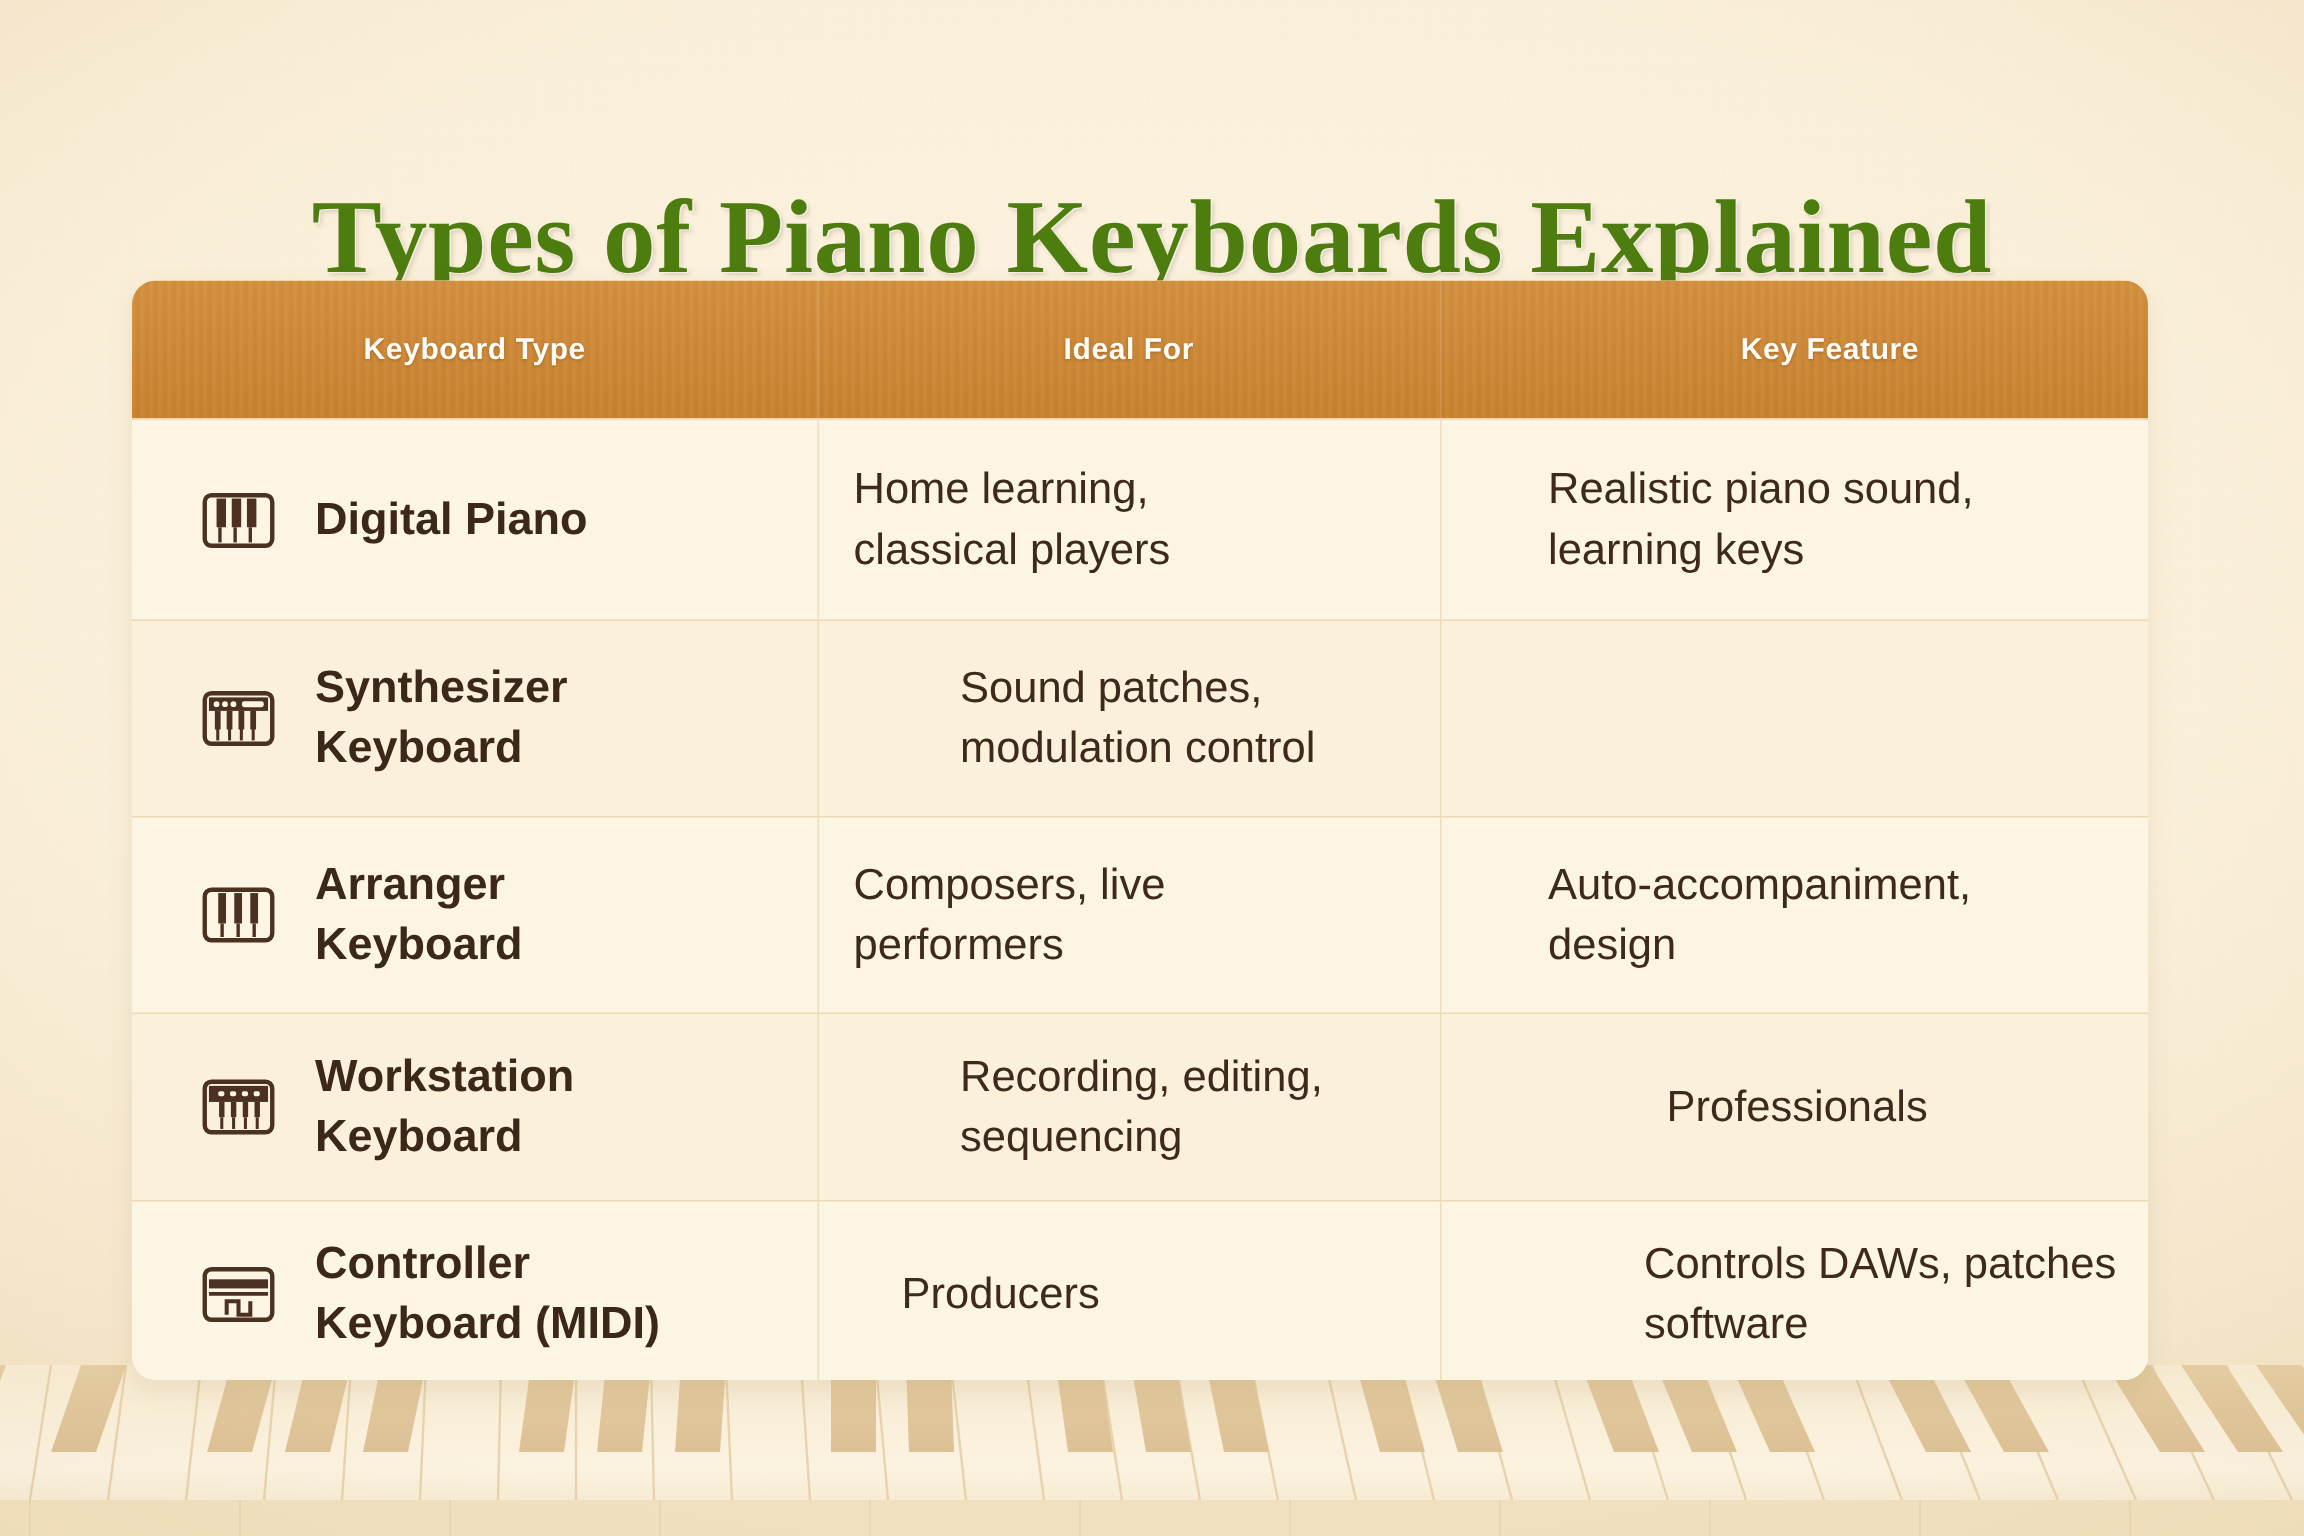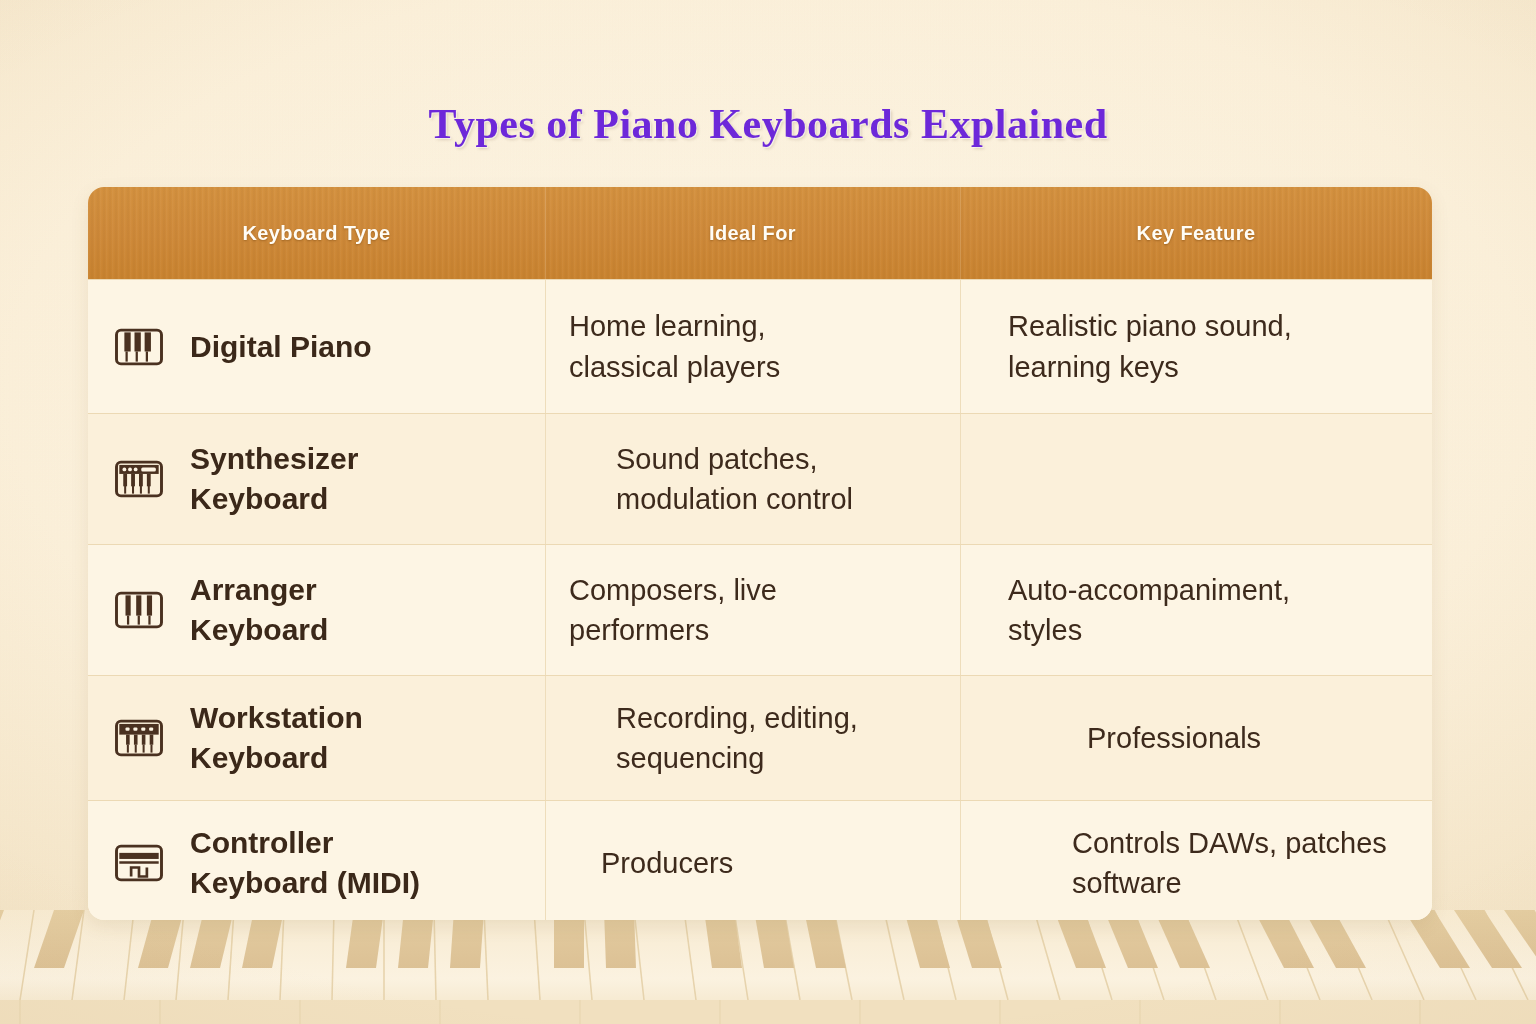--- a/index.html
+++ b/index.html
@@ -53,23 +53,23 @@
 
   
   #page-title {
     position: absolute;
     top: 72px;
     left: 0;
     width: 1536px;
     text-align: center;
     font-family: "Liberation Serif", "DejaVu Serif", serif;
     font-weight: bold;
-    font-size: 42px;
+    font-size: 70px;
     letter-spacing: 0.5px;
-    color: #6d28d9;
+    color: #4d7c0f;
     text-shadow: 1px 1px 0 rgba(255,255,255,0.55), 2px 2px 3px rgba(90,60,30,0.18);
   }
 
   
   #table-card {
     position: absolute;
     left: 88px;
     top: 187px;
     width: 1344px;
     height: 733px;
@@ -108,41 +108,41 @@
     position: absolute;
     top: 0;
     width: 1px;
     height: 92px;
     background: rgba(255,255,255,0.14);
     z-index: 2;
   }
 
   .col-1 { width: 457px; flex: 0 0 457px; }
   .col-2 { width: 415px; flex: 0 0 415px; }
-  .col-3 { width: 472px; flex: 0 0 472px; }
+  .col-3 { width: 472px; flex: 0 0 472px; margin-left: 24px; }
 
   .tr {
     display: flex;
     position: relative;
     border-top: 1px solid #ecd9b4;
   }
   .tr:first-of-type { border-top: none; }
   .tr.odd  { background: #fdf5e4; }
   .tr.even { background: #fbf0da; gap: 23px; }
 
   .td {
     box-sizing: border-box;
     display: flex;
     align-items: center;
     font-size: 29px;
     line-height: 1.38;
     color: #3d2a1c;
   }
   .td.c1 {
-    padding-left: 24px;
+    padding-left: 44px;
     gap: 24px;
   }
   .td.c2, .td.c3 {
     padding-left: 24px;
     padding-right: 20px;
   }
   .td.c3 { padding-left: 48px; }
   .cell-divider {
     position: absolute;
     top: 0;
@@ -357,21 +357,21 @@
       </span>
       <span class="type-label cell-text">Arranger
 Keyboard</span>
     </div>
     <div class="td c2 col-2">
       <span class="cell-text">Composers, live
 performers</span>
     </div>
     <div class="td c3 col-3">
       <span class="cell-text">Auto-accompaniment,
-styles</span>
+design</span>
     </div>
   </div>
 
   <div class="tr even h-r4">
     <div class="cell-divider" style="left:457px;"></div>
     <div class="cell-divider" style="left:872px;"></div>
     <div class="td c1 col-1">
       <span class="kb-icon">
         <svg viewBox="0 0 48 48">
           <rect x="4" y="9" width="40" height="30" rx="4" ry="4" fill="none" stroke="#4a3120" stroke-width="2.6"></rect>

